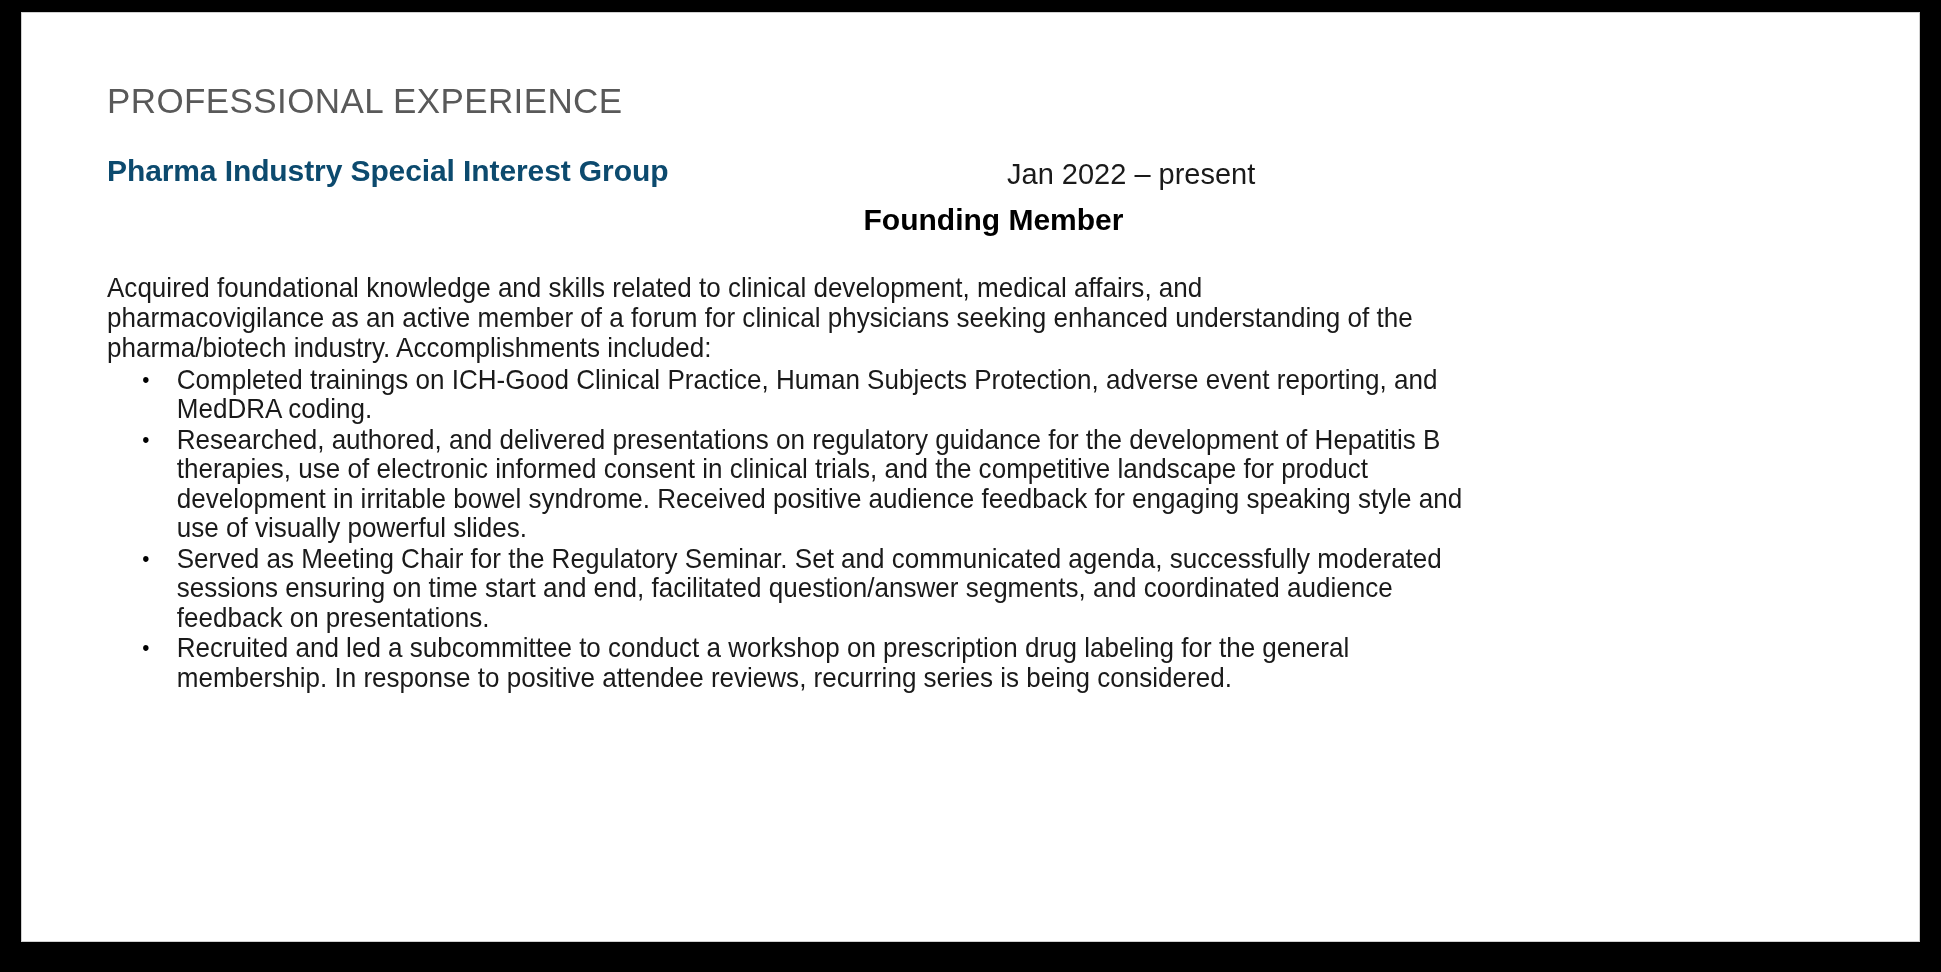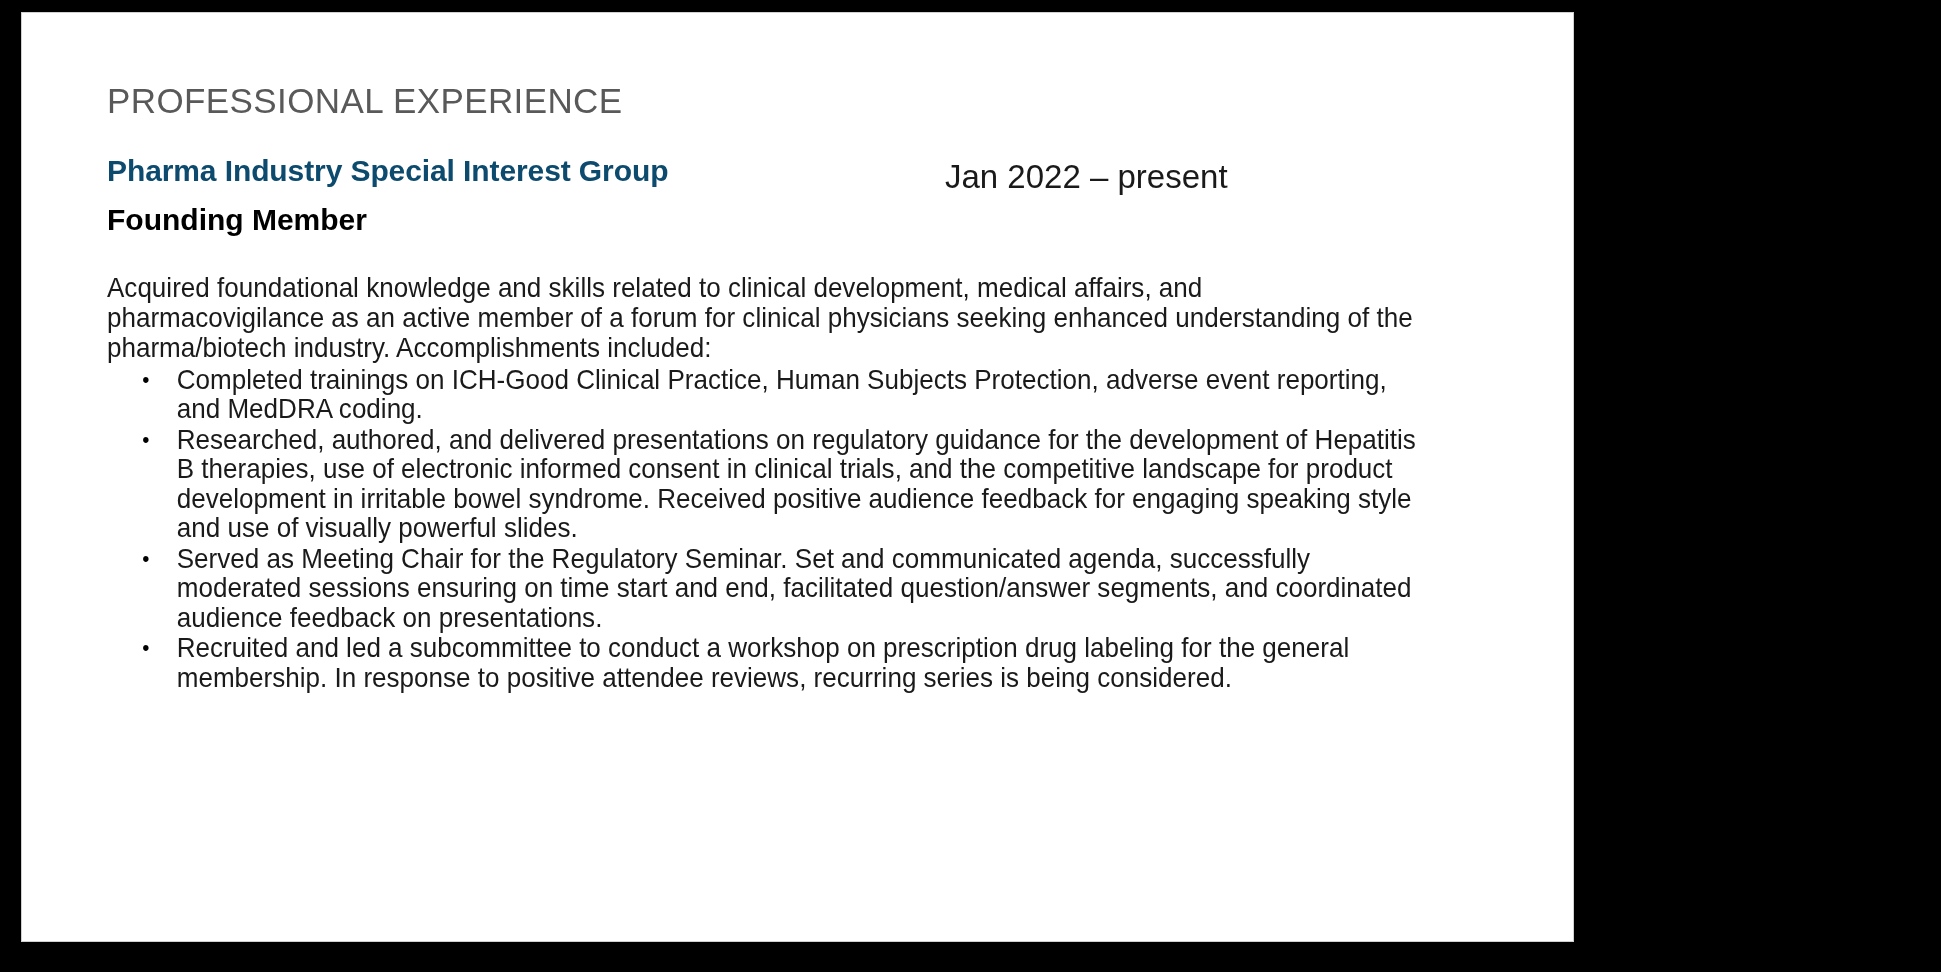--- a/index.html
+++ b/index.html
@@ -24,21 +24,21 @@
     height: 972px;
     background: #000000;
     box-sizing: border-box;
   }
 
   
   .slide-canvas {
     position: absolute;
     left: 21px;
     top: 12px;
-    width: 1553px;
+    width: 1899px;
     height: 930px;
     background: #ffffff;
     box-sizing: border-box;
     box-shadow: 0 0 0 1px #d0d0d0 inset;
     overflow: hidden;
   }
 
   .content {
     position: absolute;
     left: 86px;
@@ -70,35 +70,36 @@
     top: 0;
     font-family: "Liberation Sans", sans-serif;
     font-size: 30px;
     font-weight: 700;
     color: #0c4a6e;
     letter-spacing: -0.1px;
     white-space: nowrap;
   }
   .job-dates {
     position: absolute;
-    left: 838px;
+    left: 900px;
     top: 4px;
     font-family: "Liberation Sans", sans-serif;
-    font-size: 33px;
+    font-size: 29px;
     font-weight: 400;
     color: #1a1a1a;
     white-space: nowrap;
   }
   .job-title {
     font-family: "Liberation Sans", sans-serif;
     font-size: 30px;
     font-weight: 700;
     color: #000000;
     margin: 4px 0 36px 0;
     white-space: nowrap;
+    text-align: center;
   }
 
   
   .body-para {
     font-family: "Liberation Sans Narrow", "Liberation Sans", sans-serif;
     font-stretch: condensed;
     font-size: 28px;
     line-height: 30px;
     color: #1a1a1a;
     margin: 0;

